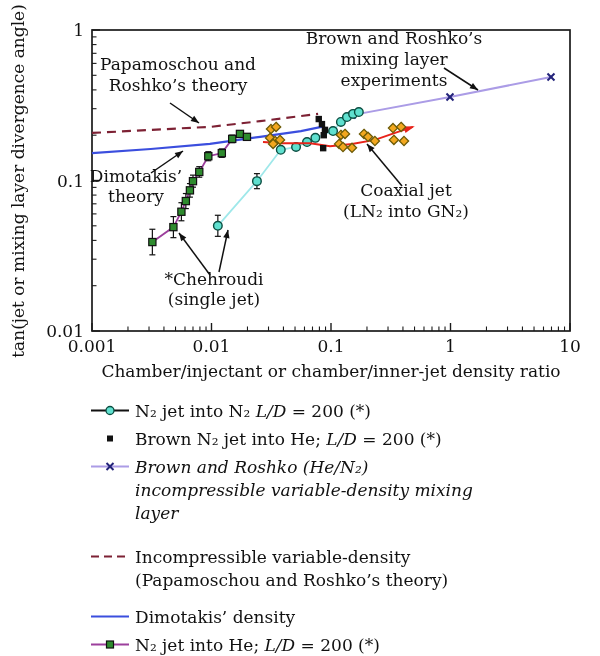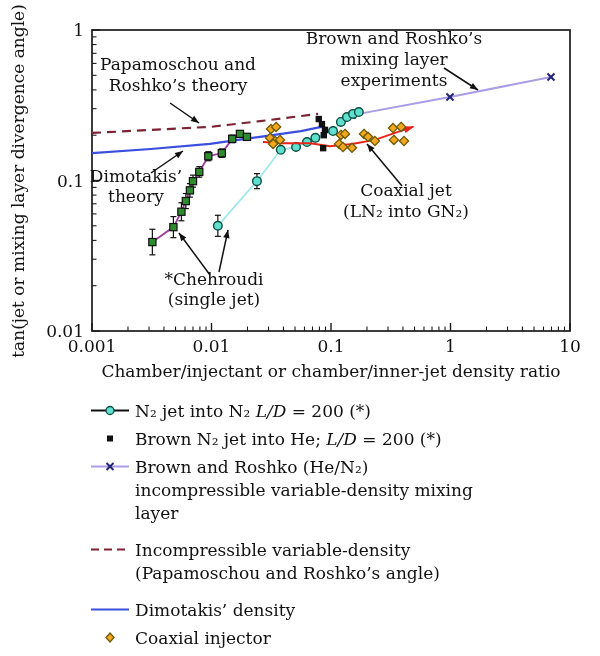--- a/index.html
+++ b/index.html
@@ -1,21 +1,21 @@
 <!DOCTYPE html>
 <html><head>
 <meta charset="utf-8">
 <style>
   html,body{margin:0;padding:0;background:#fff;}
   #figure{position:relative;width:600px;height:656px;background:#fff;overflow:hidden;
           font-family:"DejaVu Serif","Liberation Serif",serif;color:#111;}
   #chart-svg{position:absolute;left:0;top:0;}
   #legend{position:absolute;left:88px;top:400px;width:480px;}
   .legend-row{display:flex;align-items:flex-start;margin-bottom:5px;}
-  .legend-row.gap-sm{margin-bottom:14px;}
+  .legend-row.gap-sm{margin-bottom:21px;font-style:italic;}
   .legend-row.gap-lg{margin-bottom:14px;}
   .marker-cell{width:47px;flex:0 0 47px;padding-top:3px;}
   .legend-text{font-size:17px;line-height:23px;max-width:352px;}
   .ld-italic{font-style:italic;}
 </style>
 </head>
 <body>
 
 <div id="figure">
   <svg id="chart-svg" width="600" height="400">
@@ -262,27 +262,34 @@
             <line x1="3" y1="7.5" x2="41" y2="7.5" stroke="#ab9ce6" stroke-width="2"></line>
             <line x1="18.5" y1="4" x2="25.5" y2="11" stroke="#23237a" stroke-width="2"></line>
             <line x1="18.5" y1="11" x2="25.5" y2="4" stroke="#23237a" stroke-width="2"></line>
           </svg></div>
         <div class="legend-text"><span>Brown and Roshko (He/N₂) incompressible variable-density mixing layer</span><span class="ld-italic"></span><span></span></div>
       </div>
       <div class="legend-row gap-lg">
         <div class="marker-cell"><svg width="44" height="15">
             <line x1="3" y1="7.5" x2="41" y2="7.5" stroke="#7d2134" stroke-width="2.2" stroke-dasharray="8,5"></line>
           </svg></div>
-        <div class="legend-text"><span>Incompressible variable-density (Papamoschou and Roshko’s angle)</span><span class="ld-italic"></span><span></span></div>
+        <div class="legend-text"><span>Incompressible variable-density (Papamoschou and Roshko’s theory)</span><span class="ld-italic"></span><span></span></div>
       </div>
       <div class="legend-row">
         <div class="marker-cell"><svg width="44" height="15">
             <line x1="3" y1="7.5" x2="41" y2="7.5" stroke="#3b4ede" stroke-width="2.2"></line>
           </svg></div>
         <div class="legend-text"><span>Dimotakis’ density</span><span class="ld-italic"></span><span></span></div>
+      </div>
+      <div class="legend-row">
+        <div class="marker-cell"><svg width="44" height="15">
+            <line x1="3" y1="7.5" x2="41" y2="7.5" stroke="#9c3f9c" stroke-width="1.8"></line>
+            <rect x="18.5" y="4" width="7" height="7" fill="#2e8b2e" stroke="#111" stroke-width="1.2"></rect>
+          </svg></div>
+        <div class="legend-text"><span>N₂ jet into He; </span><span class="ld-italic">L/D</span><span> = 200 (*)</span></div>
       </div>
       <div class="legend-row">
         <div class="marker-cell"><svg width="44" height="15">
             <polygon points="22,3 26,7.5 22,12 18,7.5" fill="#f2a71f" stroke="#6b5a07" stroke-width="1.3"></polygon>
           </svg></div>
         <div class="legend-text"><span>Coaxial injector</span><span class="ld-italic"></span><span></span></div>
       </div>
     </div>
 </div>
 

